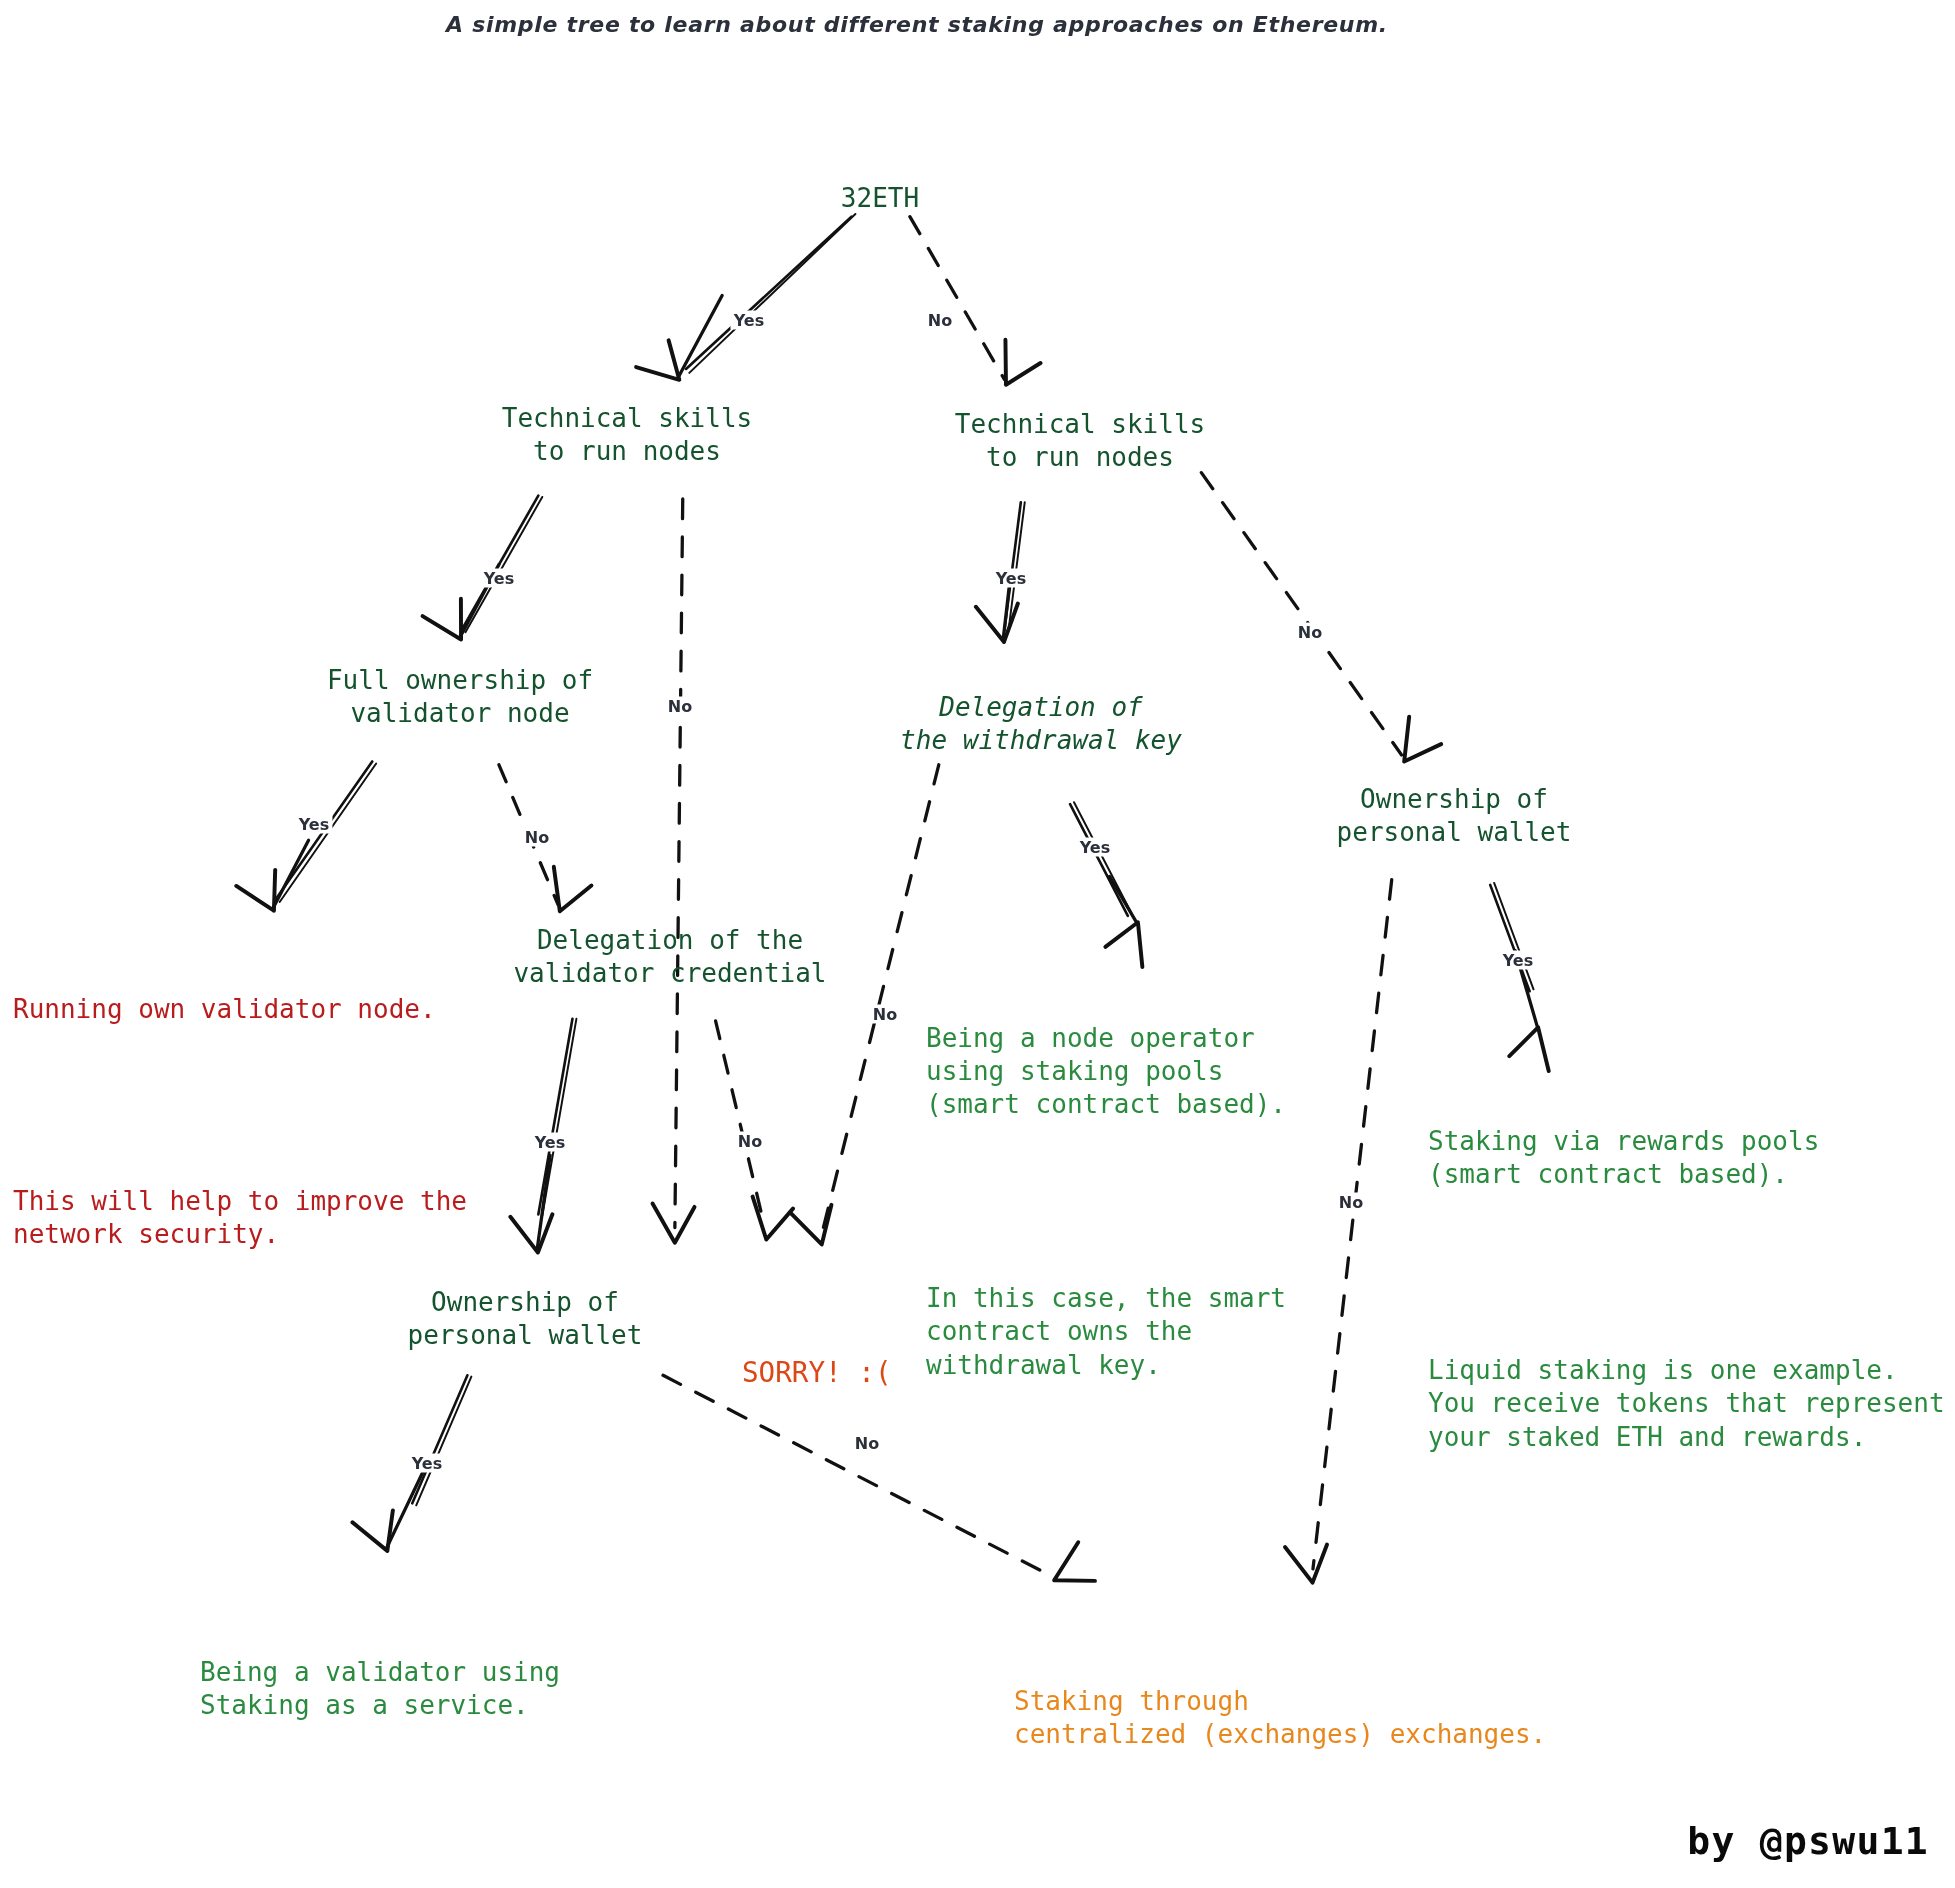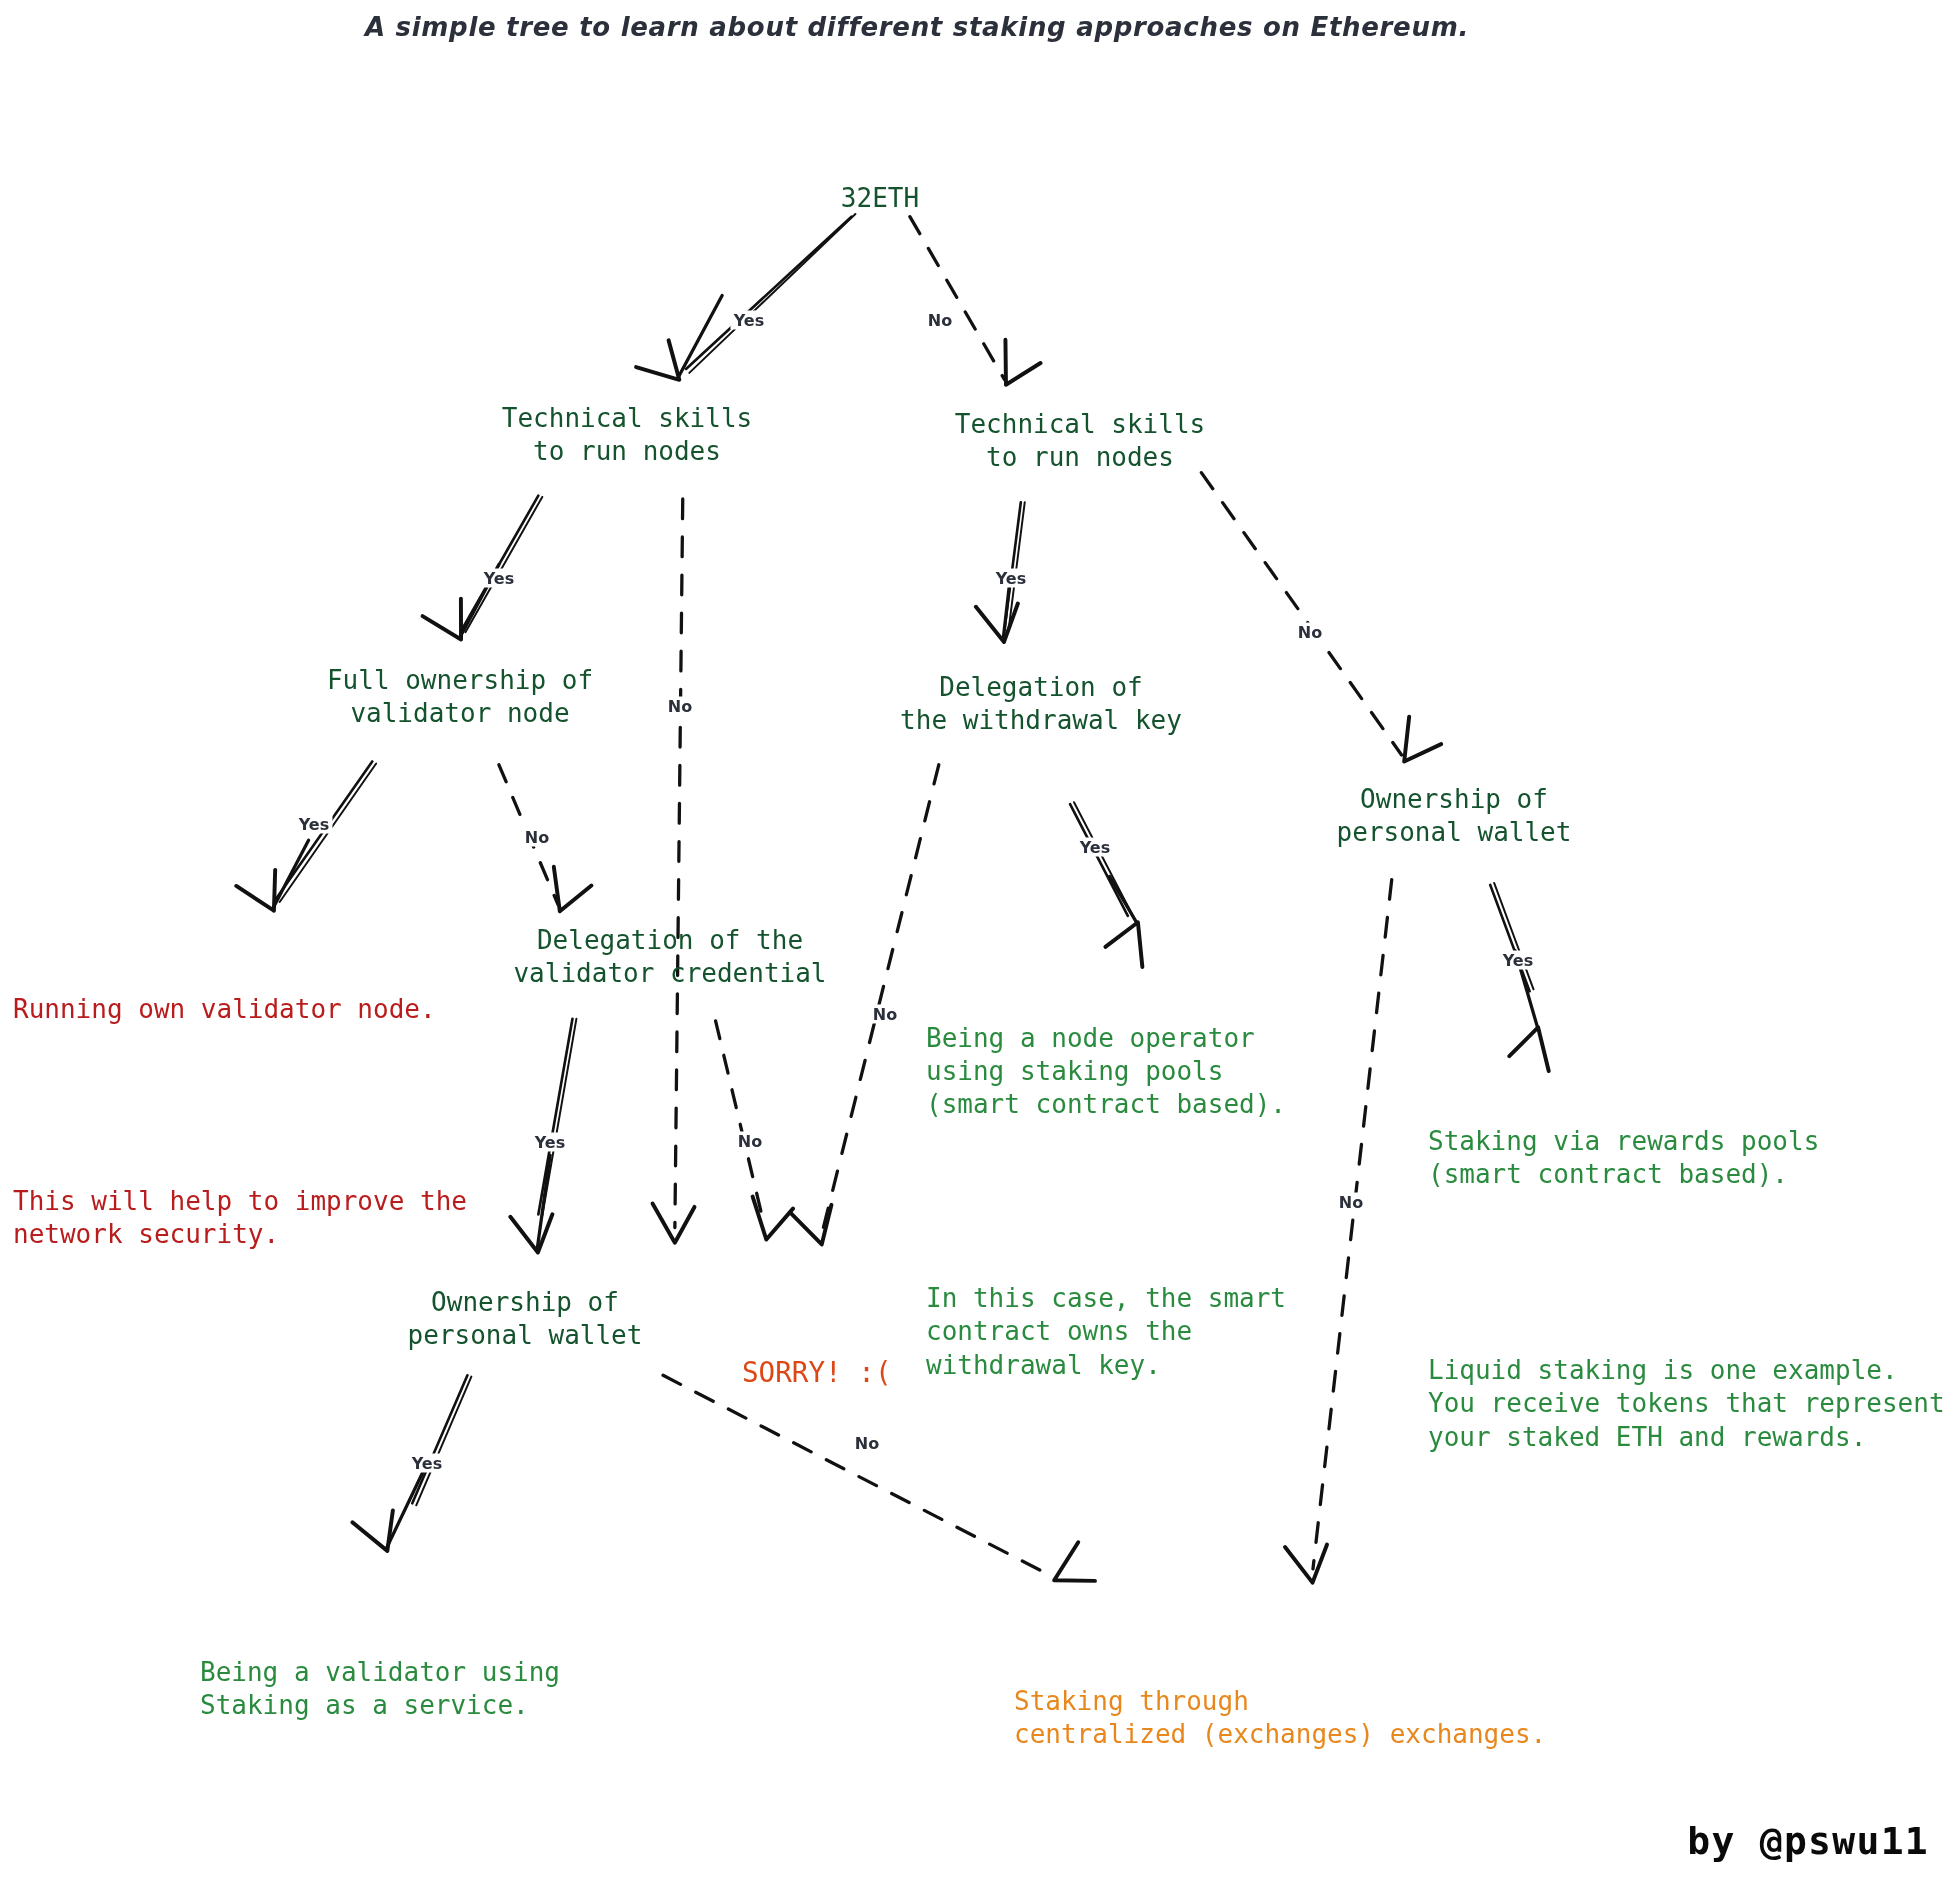--- a/index.html
+++ b/index.html
@@ -9,21 +9,21 @@
     font-family:"DejaVu Sans Mono","Liberation Mono",monospace;
     -webkit-font-smoothing:antialiased;
   }
   #diagram-root{position:absolute;inset:0;}
 
   svg#edges{position:absolute;left:0;top:0;width:1955px;height:1888px;pointer-events:none;}
 
   .page-title{
     position:absolute;top:11.8px;left:0;width:1834px;text-align:center;
     font-family:"DejaVu Sans","Liberation Sans",sans-serif;
-    font-size:26px;font-weight:600;color:#2b303b;letter-spacing:0.7px;
+    font-size:22px;font-weight:600;color:#2b303b;letter-spacing:0.7px;
     font-style:italic;
   }
 
   .node{
     position:absolute;
     font-family:"DejaVu Sans Mono","Liberation Mono",monospace;
     font-size:26px;line-height:1.28;color:#14532d;
     white-space:pre;font-weight:500;
   }
   .node.center{transform:translateX(-50%);text-align:center;}
@@ -172,21 +172,21 @@
 
   <div class="node center" style="left:627px;top:402px;">Technical skills
 to run nodes</div>
 
   <div class="node center" style="left:1080px;top:408px;">Technical skills
 to run nodes</div>
 
   <div class="node center" style="left:460px;top:664px;">Full ownership of
 validator node</div>
 
-  <div class="node center" style="left:1041px;top:671px;">Delegation of
+  <div class="node center" style="left:1041px;top:691px;font-style:italic;">Delegation of
 the withdrawal key</div>
 
   <div class="node center" style="left:1454px;top:783px;">Ownership of
 personal wallet</div>
 
   <div class="node center" style="left:670px;top:924px;">Delegation of the
 validator credential</div>
 
   <div class="node center" style="left:525px;top:1286px;">Ownership of
 personal wallet</div>

